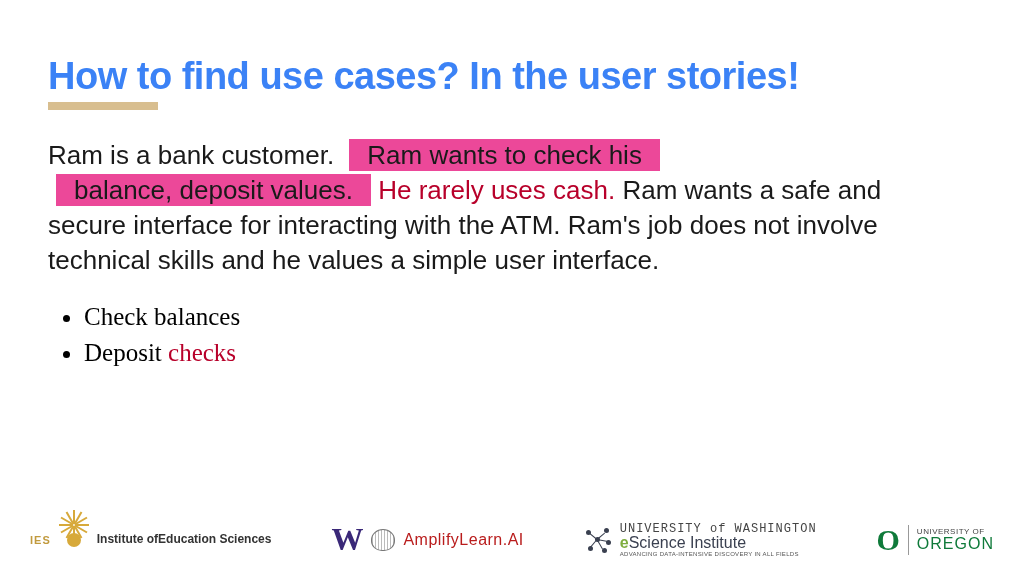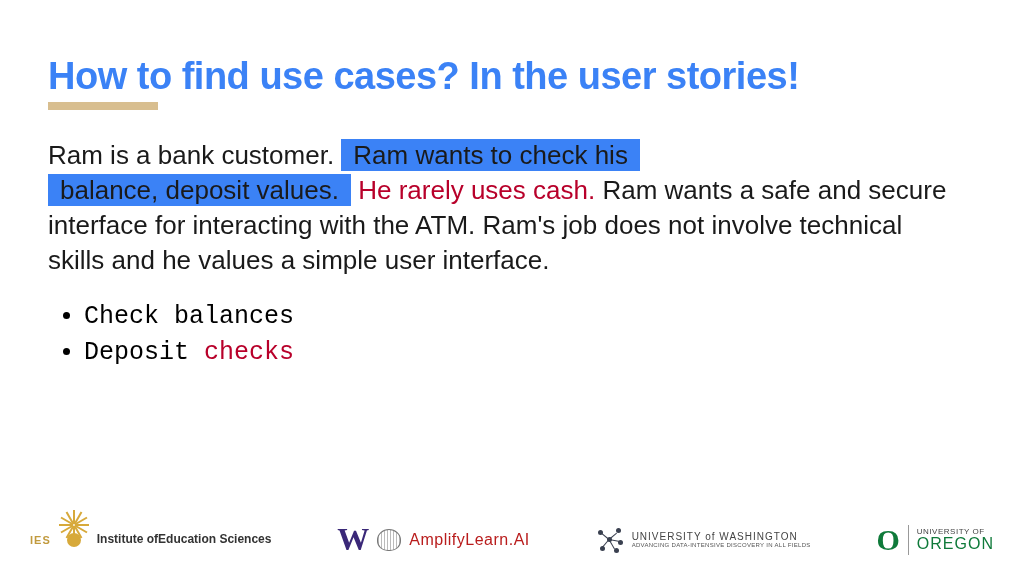--- a/index.html
+++ b/index.html
@@ -29,30 +29,31 @@
     margin-bottom: 28px;
   }
   .story {
     font-size: 26px;
     line-height: 1.35;
     color: #1a1a1a;
     font-family: "Segoe UI", Arial, sans-serif;
     max-width: 900px;
   }
   .hl {
-    background: #3b82f6;
-    padding: 1px 12px;
+    background: #ec4899;
+    padding: 1px 18px;
+    margin-left: 8px;
   }
   .red { color: #b8002a; text-align: center; }
   .bullets {
     margin-top: 22px;
     padding-left: 36px;
     font-size: 25px;
     line-height: 1.35;
-    font-family: Liberation Mono, monospace;
+    font-family: Liberation Serif, serif;
     color: #000;
   }
   .bullets li { list-style: disc; margin-bottom: 2px; }
   .footer {
     position: absolute;
     left: 0;
     bottom: 18px;
     width: 1024px;
     padding: 0 30px;
     display: flex;
@@ -94,21 +95,21 @@
   .escience-icon {
     width:28px; height:28px; position:relative;
   }
   .escience-icon .dot {
     position:absolute; width:5px; height:5px; background:#3a4050; border-radius:50%;
   }
   .escience-icon .line {
     position:absolute; background:#3a4050; height:1px; transform-origin:left center;
   }
   .esci-stack { display:flex; flex-direction:column; line-height:1; }
-  .esci-top { font-size:10px; color:#444; letter-spacing:1px; }
+  .esci-top { font-size:12px; color:#444; letter-spacing:1px;font-family:Liberation Mono, monospace; }
   .esci-main { font-size:16px; color:#3a4050; }
   .esci-e { color:#7fae3f; font-weight:600; }
   .esci-sub { font-size:6px; color:#555; letter-spacing:0.3px; }
   
   .o-mark {
     font-family: Georgia, serif;
     font-weight:900;
     font-size:30px;
     color:#0f7a3a;
   }
@@ -176,20 +177,21 @@
       <span class="dot" style="left:4px;top:20px"></span>
       <span class="dot" style="left:18px;top:22px"></span>
       <span class="line" style="left:13px;top:13px;width:10px;transform:rotate(-40deg)"></span>
       <span class="line" style="left:13px;top:13px;width:11px;transform:rotate(10deg)"></span>
       <span class="line" style="left:13px;top:13px;width:11px;transform:rotate(130deg)"></span>
       <span class="line" style="left:13px;top:13px;width:12px;transform:rotate(-140deg)"></span>
       <span class="line" style="left:13px;top:13px;width:11px;transform:rotate(60deg)"></span>
     </span>
     <span class="esci-stack">
       <span class="esci-top">UNIVERSITY of WASHINGTON</span>
+      <span class="esci-main"><span class="esci-e">e</span><span>Science Institute</span></span>
       <span class="esci-sub">ADVANCING DATA-INTENSIVE DISCOVERY IN ALL FIELDS</span>
     </span>
   </div>
 
   <div class="logo">
     <span class="o-mark">O</span>
     <span class="divider"></span>
     <span class="ore-stack">
       <span class="ore-top">UNIVERSITY OF</span>
       <span class="ore-main">OREGON</span>

